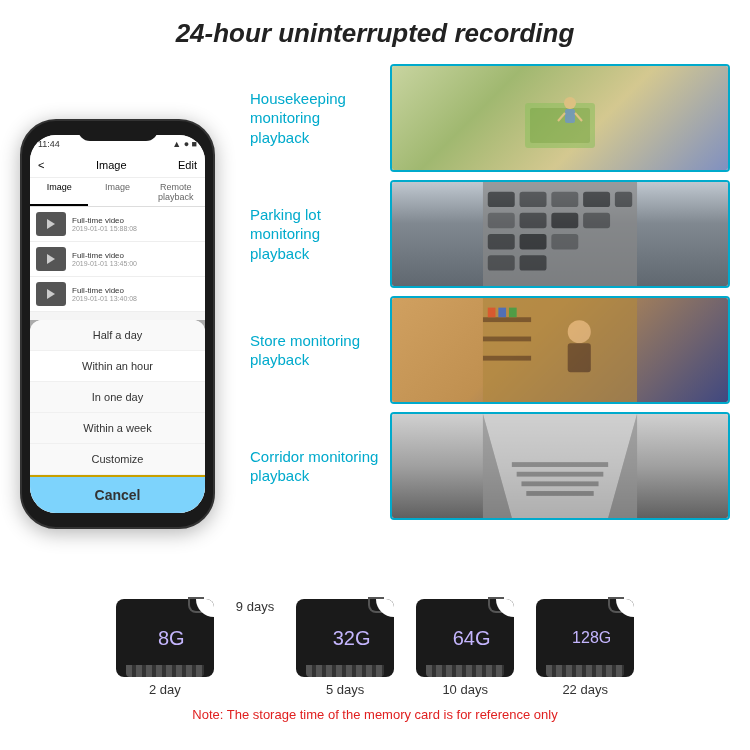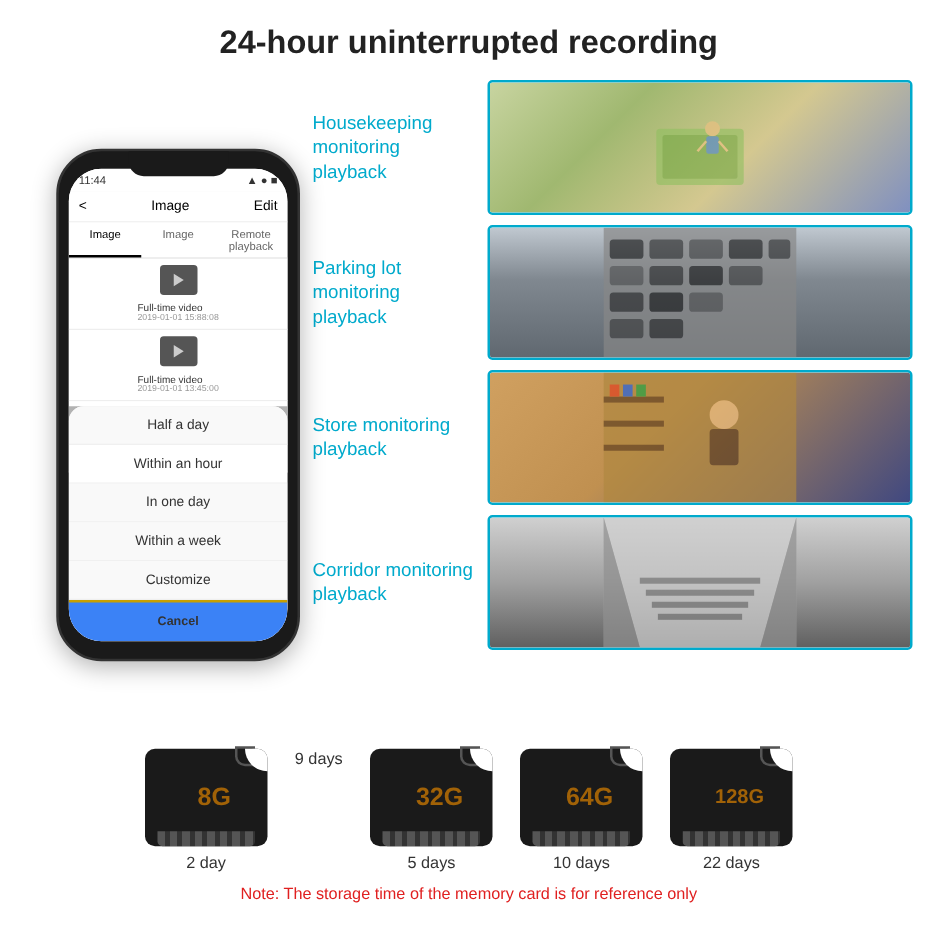--- a/index.html
+++ b/index.html
@@ -8,20 +8,21 @@
       height: 750px;
       background: #ffffff;
       font-family: Arial, sans-serif;
       overflow: hidden;
     }
 
     
     .header {
       text-align: center;
       padding: 18px 20px 10px;
+      font-style: italic;
     }
     .header h1 {
       font-size: 26px;
       font-weight: bold;
       color: #222;
     }
 
     
     .main-content {
       display: flex;
@@ -30,21 +31,21 @@
       gap: 10px;
       height: 530px;
     }
 
     
     .phone-section {
       width: 220px;
       flex-shrink: 0;
       display: flex;
       align-items: center;
-      justify-content: flex-end;
+      justify-content: flex-start;
     }
 
     .phone {
       width: 195px;
       height: 410px;
       background: #1a1a1a;
       border-radius: 36px;
       position: relative;
       padding: 14px 8px;
       box-shadow: 0 4px 20px rgba(0,0,0,0.3);
@@ -112,21 +113,20 @@
     .phone-list {
       background: #f5f5f5;
     }
     .phone-list-item {
       background: #fff;
       display: flex;
       align-items: center;
       gap: 6px;
       padding: 5px 6px;
       border-bottom: 1px solid #eee;
-      flex-direction: column;
     }
     .phone-thumb {
       width: 30px;
       height: 24px;
       background: #555;
       border-radius: 3px;
       display: flex;
       align-items: center;
       justify-content: center;
     }
@@ -160,24 +160,24 @@
       font-size: 11px;
       color: #333;
       border-bottom: 1px solid #f0f0f0;
     }
     .dropdown-item.highlighted {
       background: #f9f9f9;
     }
     .dropdown-cancel {
       padding: 10px 0;
       text-align: center;
-      font-size: 10px;
+      font-size: 14px;
       font-weight: bold;
       color: #333;
-      background: #3b82f6;
+      background: #7dd3fc;
       border-top: 2px solid #c8a000;
     }
 
     
     .monitoring-section {
       flex: 1;
       display: flex;
       flex-direction: column;
       gap: 8px;
       padding-top: 5px;
@@ -288,23 +288,23 @@
     .sd-card-notch {
       position: absolute;
       top: 0;
       right: 0;
       width: 18px;
       height: 18px;
       background: #fff;
       border-radius: 0 8px 0 100%;
     }
     .sd-label {
-      color: #a16207;
+      color: #c4b5fd;
       font-size: 20px;
-      font-weight: bold;
+      font-weight: normal;
       z-index: 1;
       margin-left: 13px;
     }
     .sd-days {
       font-size: 13px;
       color: #333;
     }
     .sd-card-connector {
       position: absolute;
       bottom: 0;

